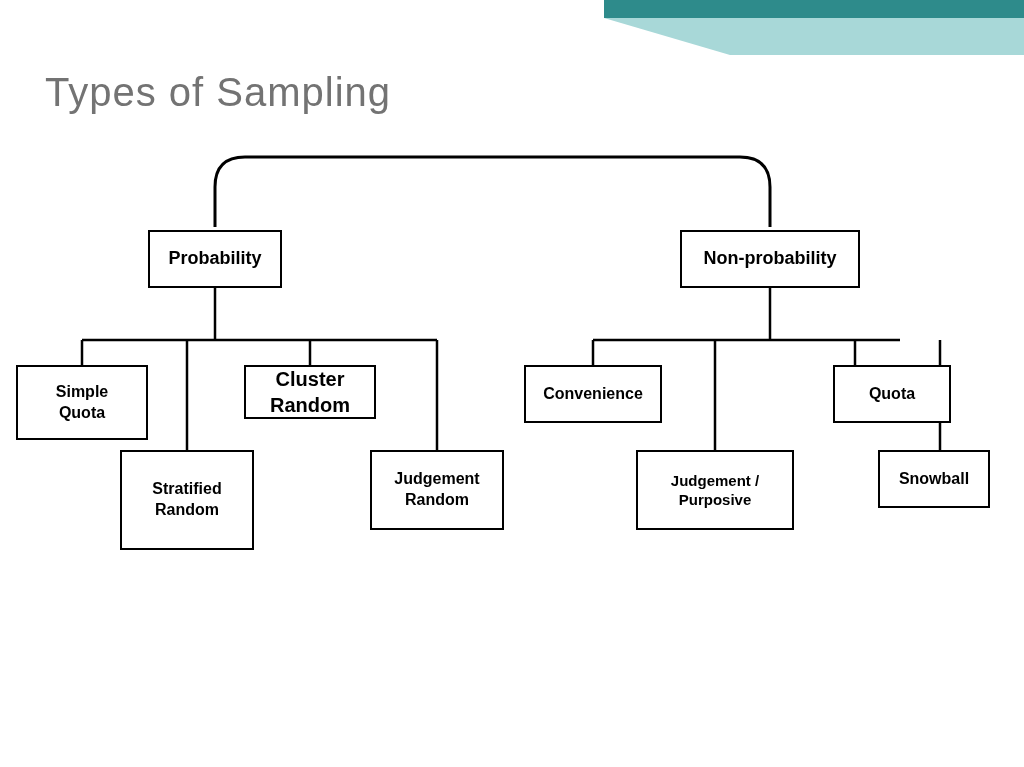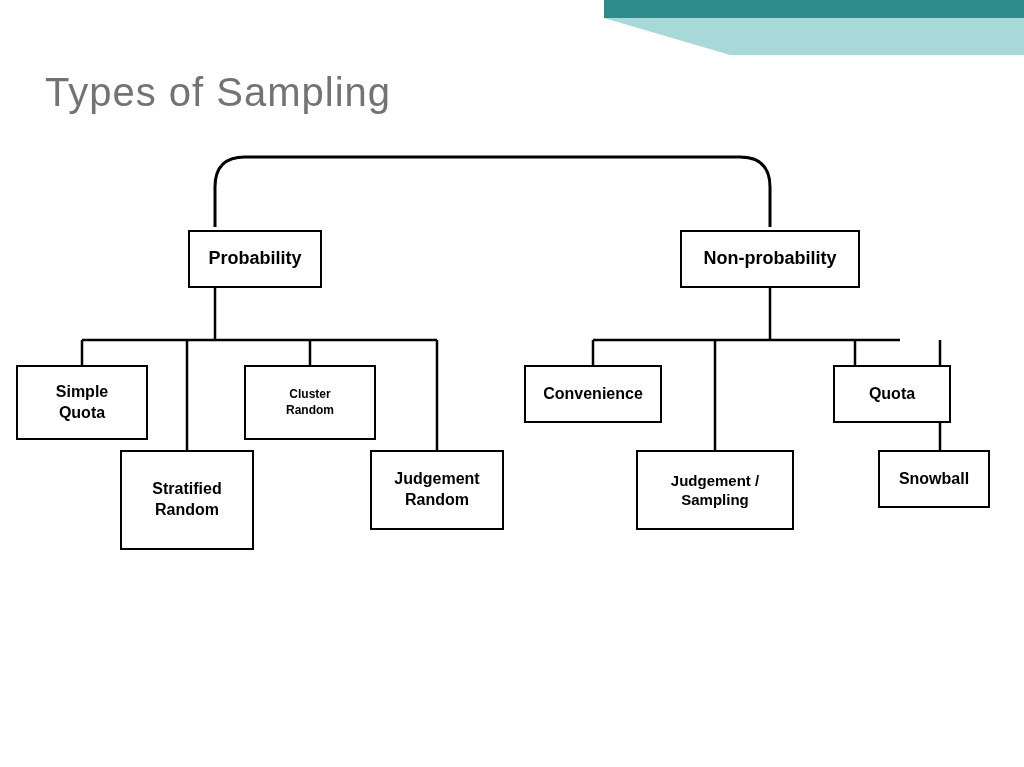--- a/index.html
+++ b/index.html
@@ -118,34 +118,34 @@
 
     <line x1="593" y1="195" x2="593" y2="220" stroke="#000" stroke-width="2.5"></line>
 
     <line x1="715" y1="195" x2="715" y2="305" stroke="#000" stroke-width="2.5"></line>
 
     <line x1="855" y1="195" x2="855" y2="220" stroke="#000" stroke-width="2.5"></line>
 
     <line x1="940" y1="195" x2="940" y2="305" stroke="#000" stroke-width="2.5"></line>
   </svg>
 
-  <div class="box" style="left:148px; top:85px; width:134px; height:58px; font-size:18px;margin-left:40px;">
+  <div class="box" style="left:148px; top:85px; width:134px; height:58px; font-size:18px;">
     <span>Probability</span>
   </div>
 
   <div class="box" style="left:680px; top:85px; width:180px; height:58px; font-size:18px;">
     <span>Non-probability</span>
   </div>
 
   <div class="box" style="left:16px; top:220px; width:132px; height:75px; font-size:16px; white-space:pre-line;">
     <span>Simple
 Quota</span>
   </div>
 
-  <div class="box" style="left:244px; top:220px; width:132px; height:75px; font-size:12px; white-space:pre-line;">
+  <div class="box" style="left:244px; top:220px; width:132px; height:54px; font-size:20px; white-space:pre-line;">
     <span>Cluster
 Random</span>
   </div>
 
   <div class="box" style="left:120px; top:305px; width:134px; height:100px; font-size:16px; white-space:pre-line;">
     <span>Stratified
 Random</span>
   </div>
 
   <div class="box" style="left:370px; top:305px; width:134px; height:80px; font-size:16px; white-space:pre-line;">
@@ -156,20 +156,20 @@
   <div class="box" style="left:524px; top:220px; width:138px; height:58px; font-size:16px;">
     <span>Convenience</span>
   </div>
 
   <div class="box" style="left:833px; top:220px; width:118px; height:58px; font-size:16px;">
     <span>Quota</span>
   </div>
 
   <div class="box" style="left:636px; top:305px; width:158px; height:80px; font-size:15px; white-space:pre-line;">
     <span>Judgement /
-Sampling</span>
+Purposive</span>
   </div>
 
   <div class="box" style="left:878px; top:305px; width:112px; height:58px; font-size:16px;">
     <span>Snowball</span>
   </div>
 
 </div>
 
 </body></html>

